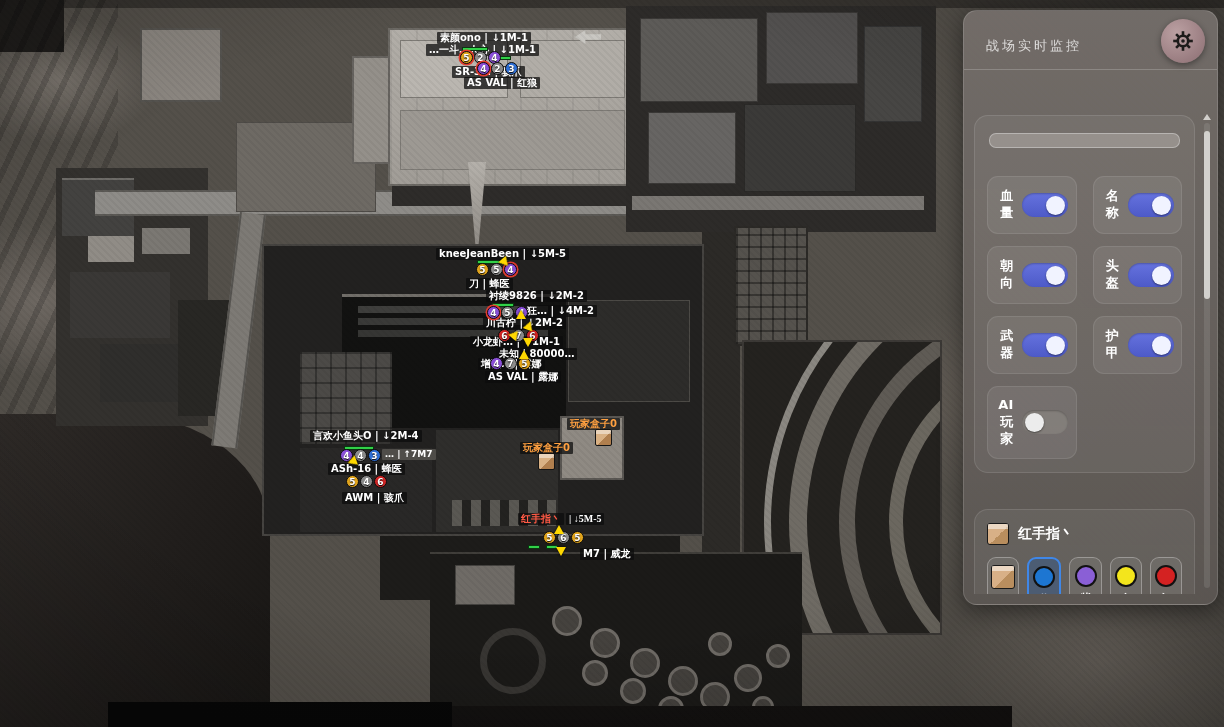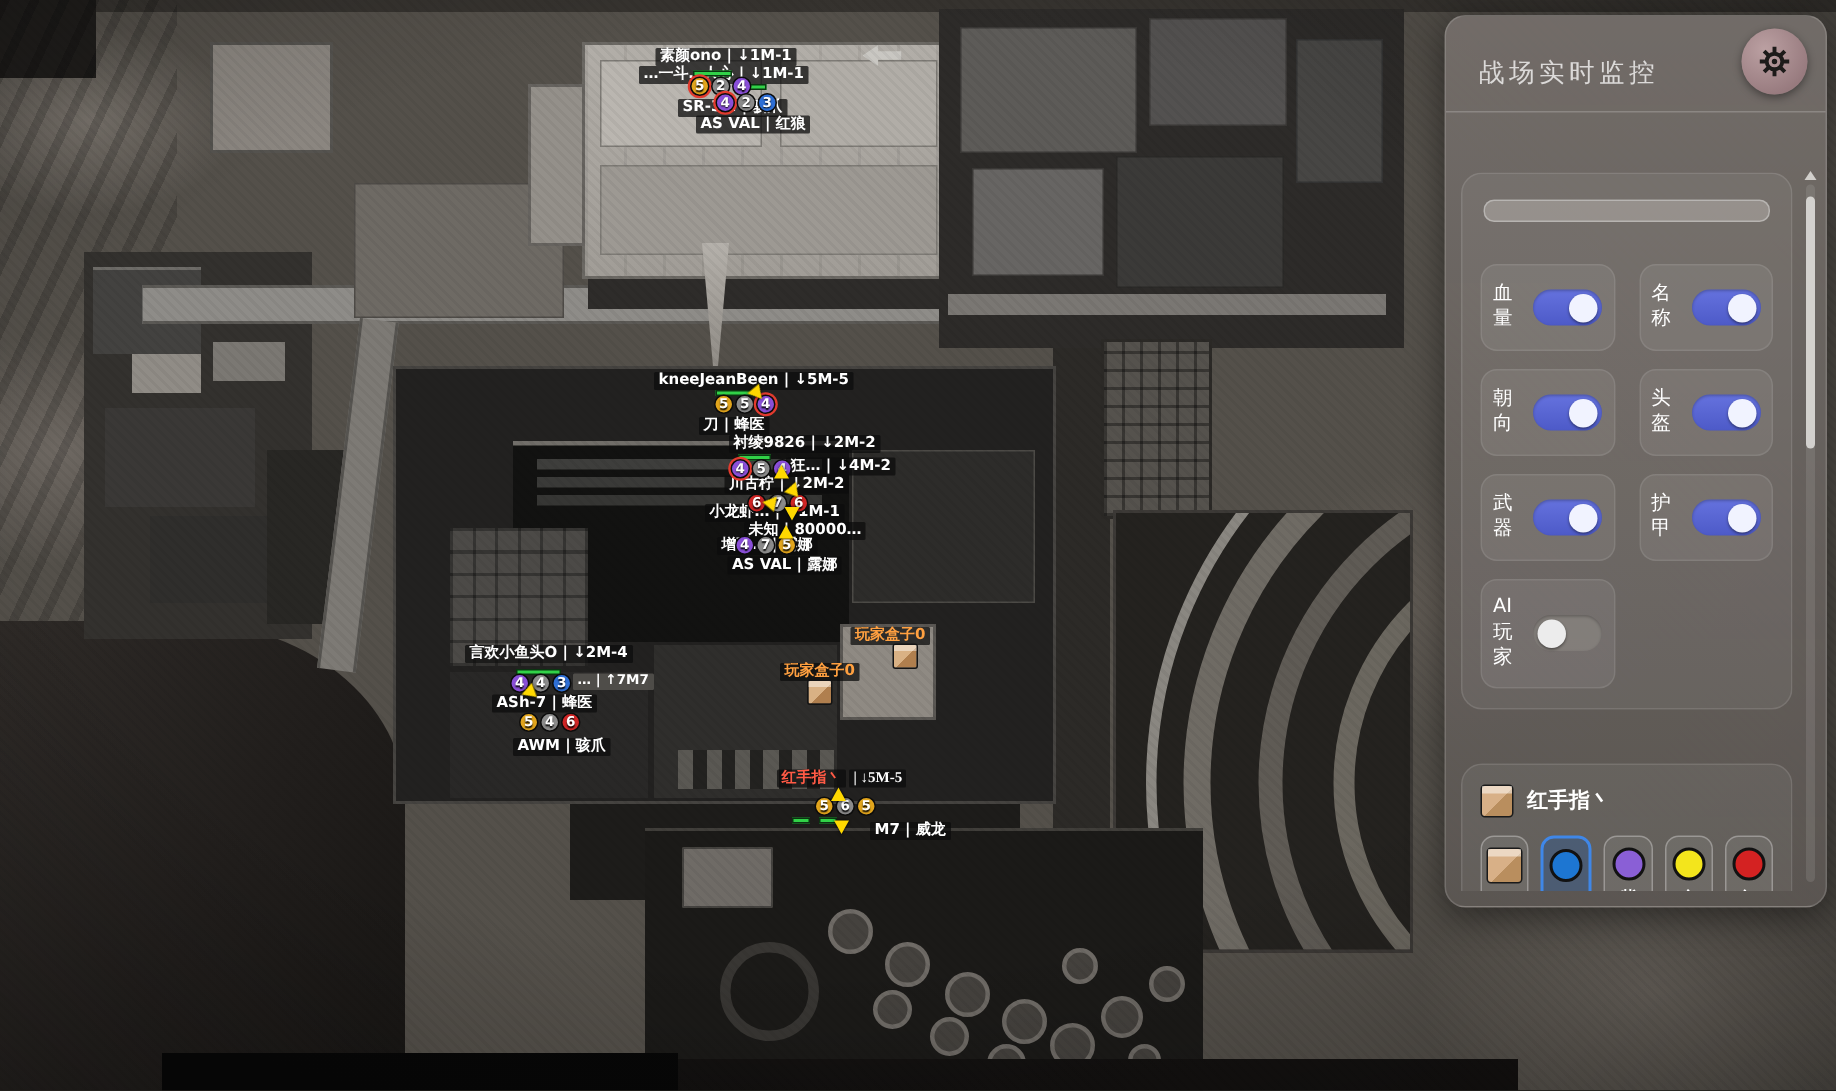--- a/index.html
+++ b/index.html
@@ -37,35 +37,35 @@
   .loot-box{position:absolute;width:15px;height:15px;border:1.5px solid #141414;border-radius:2px;
        background:linear-gradient(135deg,#d9b184 55%,#b07f4e 55%);z-index:6;}
   .loot-box:before{content:"";position:absolute;left:0;top:0;right:0;height:4px;background:rgba(255,255,255,.45);}
 
   
   #panel{position:absolute;left:963px;top:10px;width:253px;height:593px;border-radius:14px;z-index:10;
      background:linear-gradient(180deg,rgba(116,110,106,.95),rgba(92,87,83,.93));
      border:1px solid rgba(255,255,255,.14);box-shadow:0 6px 24px rgba(0,0,0,.45);color:#fff;}
   .p-header{position:relative;padding:20px 20px 14px 22px;}
   .p-title{font-size:17px;font-weight:700;letter-spacing:6px;color:#fff;}
-  .p-sub{font-size:17px;letter-spacing:3px;color:rgba(255,255,255,.75);margin-top:6px;}
+  .p-sub{font-size:13px;letter-spacing:3px;color:rgba(255,255,255,.75);margin-top:6px;}
   .gear-btn{position:absolute;top:8px;right:12px;width:44px;height:44px;border-radius:50%;cursor:pointer;
      background:radial-gradient(circle at 35% 32%,#bba0a2,#977a7e 75%);
      display:flex;align-items:center;justify-content:center;box-shadow:0 2px 6px rgba(0,0,0,.4);}
   .p-divider{height:1px;background:rgba(255,255,255,.2);margin:0 0 0 0;}
   .p-scroll{position:absolute;left:10px;right:22px;top:104px;bottom:10px;overflow:hidden;}
   .card{position:relative;border-radius:14px;background:rgba(255,255,255,.055);
         border:1px solid rgba(255,255,255,.11);padding:13px 12px;}
   .card.first{margin-bottom:36px;}
   .pill{height:13px;border-radius:7px;margin:4px 2px 0 2px;cursor:pointer;
         background:rgba(196,191,186,.42);border:1px solid rgba(255,255,255,.32);}
   .toggle-grid{display:grid;grid-template-columns:1fr 1fr;gap:12px 16px;margin-top:28px;grid-auto-rows:minmax(58px,auto);}
   .toggle-cell{display:flex;align-items:center;justify-content:center;gap:9px;cursor:pointer;
         background:rgba(255,255,255,.07);border:1px solid rgba(255,255,255,.09);border-radius:11px;padding:10px 6px;}
-  .toggle-label{width:18px;font-size:13px;font-weight:400;color:#fff;line-height:1.3;word-break:break-all;text-align:left;}
+  .toggle-label{width:18px;font-size:13px;font-weight:700;color:#fff;line-height:1.3;word-break:break-all;text-align:right;}
   .switch{position:relative;width:46px;height:24px;border-radius:12px;flex:0 0 auto;
         background:linear-gradient(180deg,#6572de,#4d5ac8);box-shadow:inset 0 1px 2px rgba(0,0,0,.25);}
   .switch .knob{position:absolute;top:2.5px;width:19px;height:19px;border-radius:50%;
         background:#f1f3ff;box-shadow:0 1px 2px rgba(0,0,0,.45);}
   .switch.on .knob{right:3px;}
   .switch.off{background:rgba(138,134,129,.65);}
   .switch.off .knob{left:3px;background:#ececec;}
   .filter-header{display:flex;align-items:center;gap:9px;font-size:14px;font-weight:700;}
   .box-icon{display:inline-block;width:20px;height:20px;border:1.5px solid #1a1a1a;border-radius:3px;position:relative;
         background:linear-gradient(135deg,#d8b087 55%,#b98e5e 55%);}
@@ -179,21 +179,21 @@
         <div class="chip" style="left: 466px; top: 278px;">刀 | 蜂医</div>
         <div class="chip" style="left: 486px; top: 290px;">衬绫9826 | ↓2M-2</div>
         <div class="chip" style="left: 524px; top: 305px;">狂… | ↓4M-2</div>
         <div class="chip" style="left: 483px; top: 317px;">川古柠 | ↓2M-2</div>
         <div class="chip" style="left: 470px; top: 336px;">小龙虾… | ↓1M-1</div>
         <div class="chip" style="left: 496px; top: 348px;">未知 | 80000…</div>
         <div class="chip" style="left: 478px; top: 358px;">增强… | 露娜</div>
         <div class="chip" style="left: 485px; top: 371px;">AS VAL | 露娜</div>
         <div class="chip" style="left: 310px; top: 430px;">言欢小鱼头O | ↓2M-4</div>
         <div class="chip sm" style="left: 382px; top: 449px;">… | ↑7M7</div>
-        <div class="chip" style="left: 328px; top: 463px;">ASh-7 | 蜂医</div>
+        <div class="chip" style="left: 328px; top: 463px;">ASh-16 | 蜂医</div>
         <div class="chip" style="left: 342px; top: 492px;">AWM | 骇爪</div>
         <div class="chip" style="left: 518px; top: 513px; color: rgb(255, 90, 69);">红手指丶</div>
         <div class="chip" style="left: 566px; top: 513px; font-family: Liberation Serif, serif;">| ↓5M-5</div>
         <div class="chip" style="left: 534px; top: 548px; margin-left: 46px;">M7 | 威龙</div>
         <div class="chip" style="left: 567px; top: 418px; color: rgb(255, 160, 64);">玩家盒子0</div>
         <div class="chip" style="left: 520px; top: 442px; color: rgb(255, 160, 64);">玩家盒子0</div>
         <div class="hbar" style="left: 462px; top: 47px; width: 26px; background: rgb(49, 209, 72);"></div>
         <div class="hbar" style="left: 497px; top: 56px; width: 14px; background: rgb(49, 209, 72);"></div>
         <div class="hbar" style="left: 477px; top: 260px; width: 26px; background: rgb(49, 209, 72);"></div>
         <div class="hbar" style="left: 492px; top: 303px; width: 22px; background: rgb(49, 209, 72);"></div>

